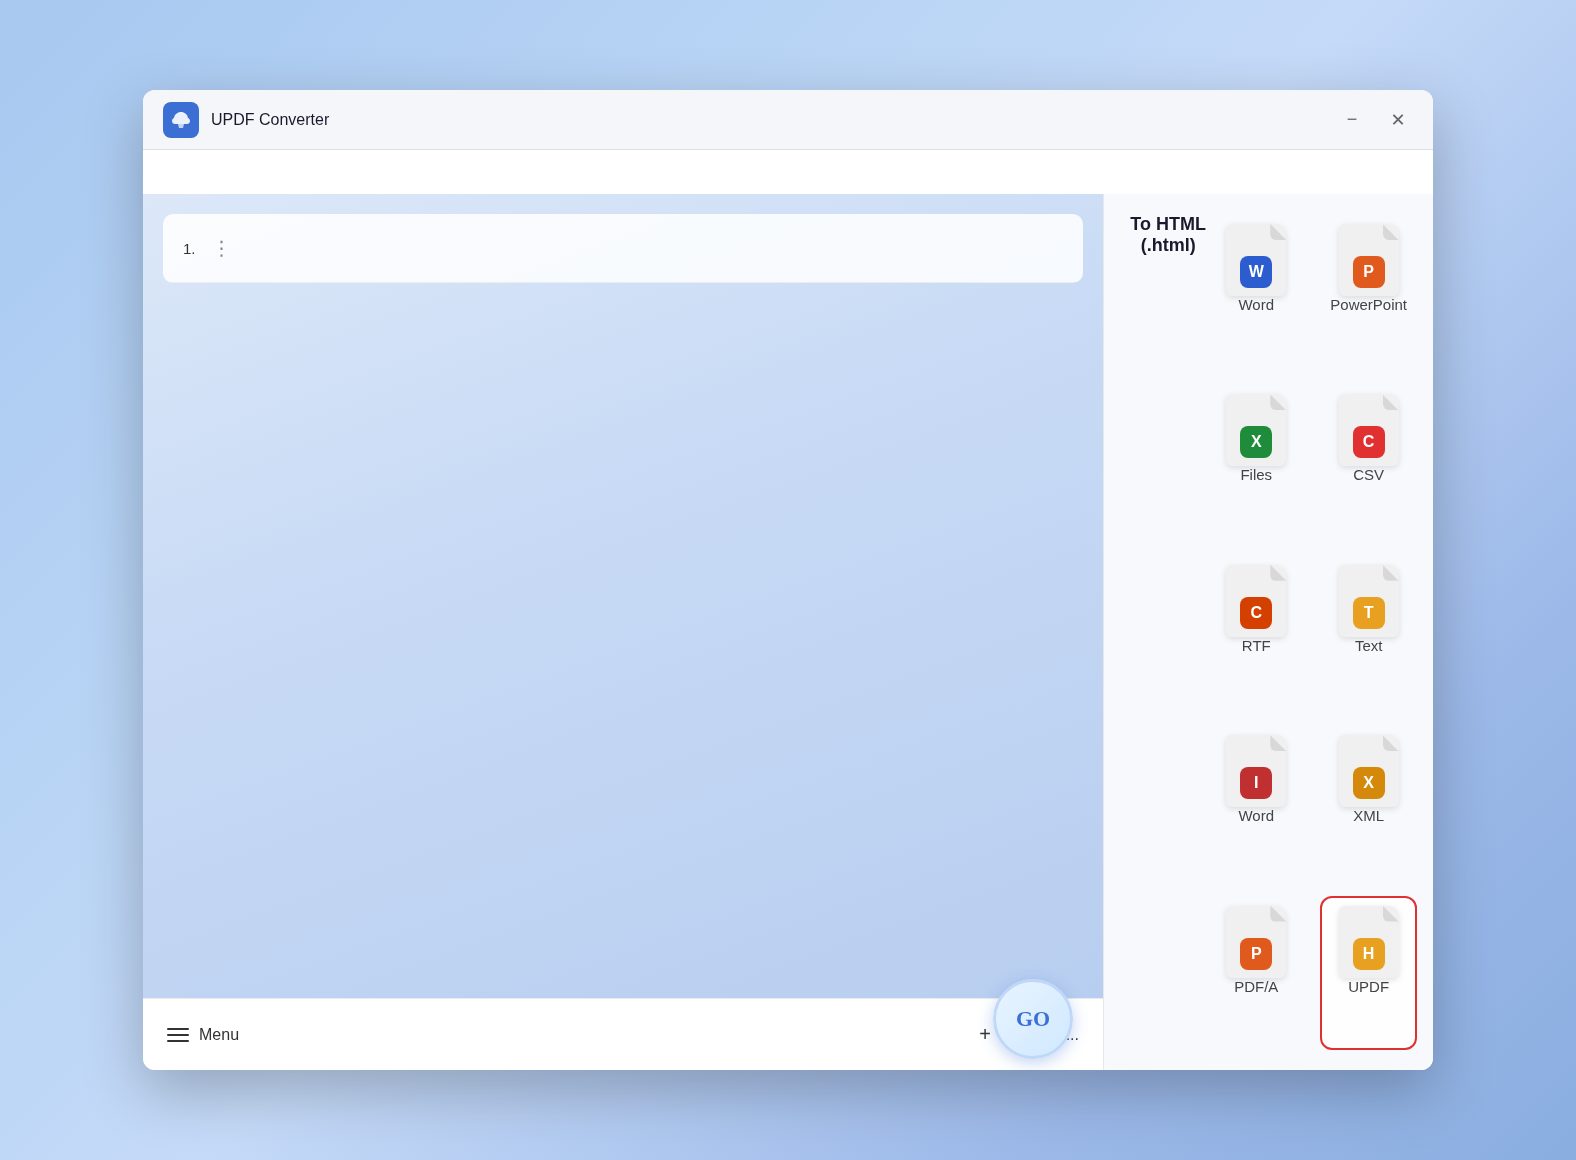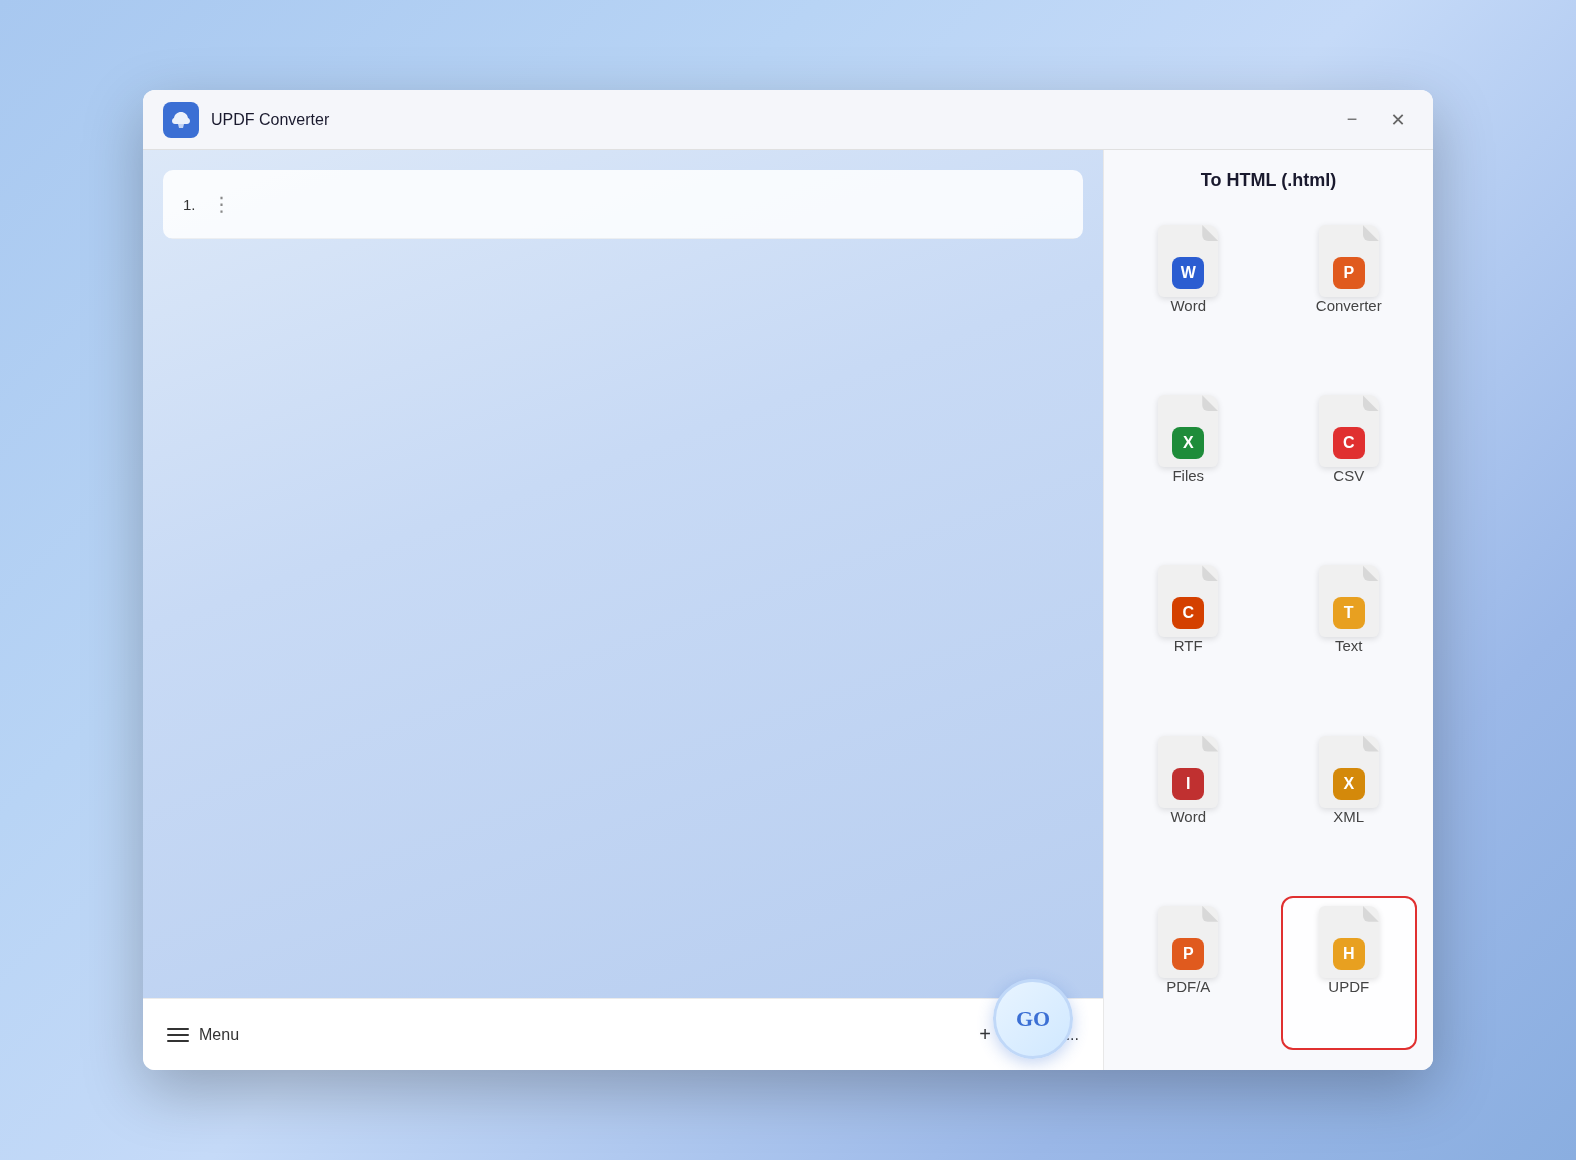--- a/index.html
+++ b/index.html
@@ -16,20 +16,21 @@
 
     .app-window {
       width: 1290px;
       height: 980px;
       background: #ffffff;
       border-radius: 12px;
       box-shadow: 0 20px 60px rgba(0,0,0,0.25);
       display: flex;
       flex-direction: column;
       overflow: hidden;
+      gap: 44px;
     }
 
     
     .title-bar {
       height: 60px;
       background: #f5f6fa;
       border-bottom: 1px solid #e0e0e0;
       display: flex;
       align-items: center;
       padding: 0 20px;
@@ -181,21 +182,21 @@
       font-size: 16px;
       color: #333;
     }
 
     
     .right-panel {
       width: 330px;
       background: #f8f9fc;
       border-left: 1px solid #e8e8e8;
       display: flex;
-      flex-direction: column;
+      flex-direction: row;
       padding: 20px 16px;
       flex-shrink: 0;
     }
 
     .panel-title {
       font-size: 18px;
       font-weight: 600;
       color: #1a1a2e;
       text-align: center;
       margin-bottom: 24px;
@@ -376,21 +377,21 @@
       <div class="file-icon-bg"></div>
       <div class="file-icon-badge badge-word">W</div>
     </div>
     <span class="format-label">Word</span>
   </div>
           <div class="format-item">
     <div class="file-icon">
       <div class="file-icon-bg"></div>
       <div class="file-icon-badge badge-ppt">P</div>
     </div>
-    <span class="format-label">Converter</span>
+    <span class="format-label">PowerPoint</span>
   </div>
           <div class="format-item">
     <div class="file-icon">
       <div class="file-icon-bg"></div>
       <div class="file-icon-badge badge-excel">X</div>
     </div>
     <span class="format-label">Files</span>
   </div>
           <div class="format-item">
     <div class="file-icon">

